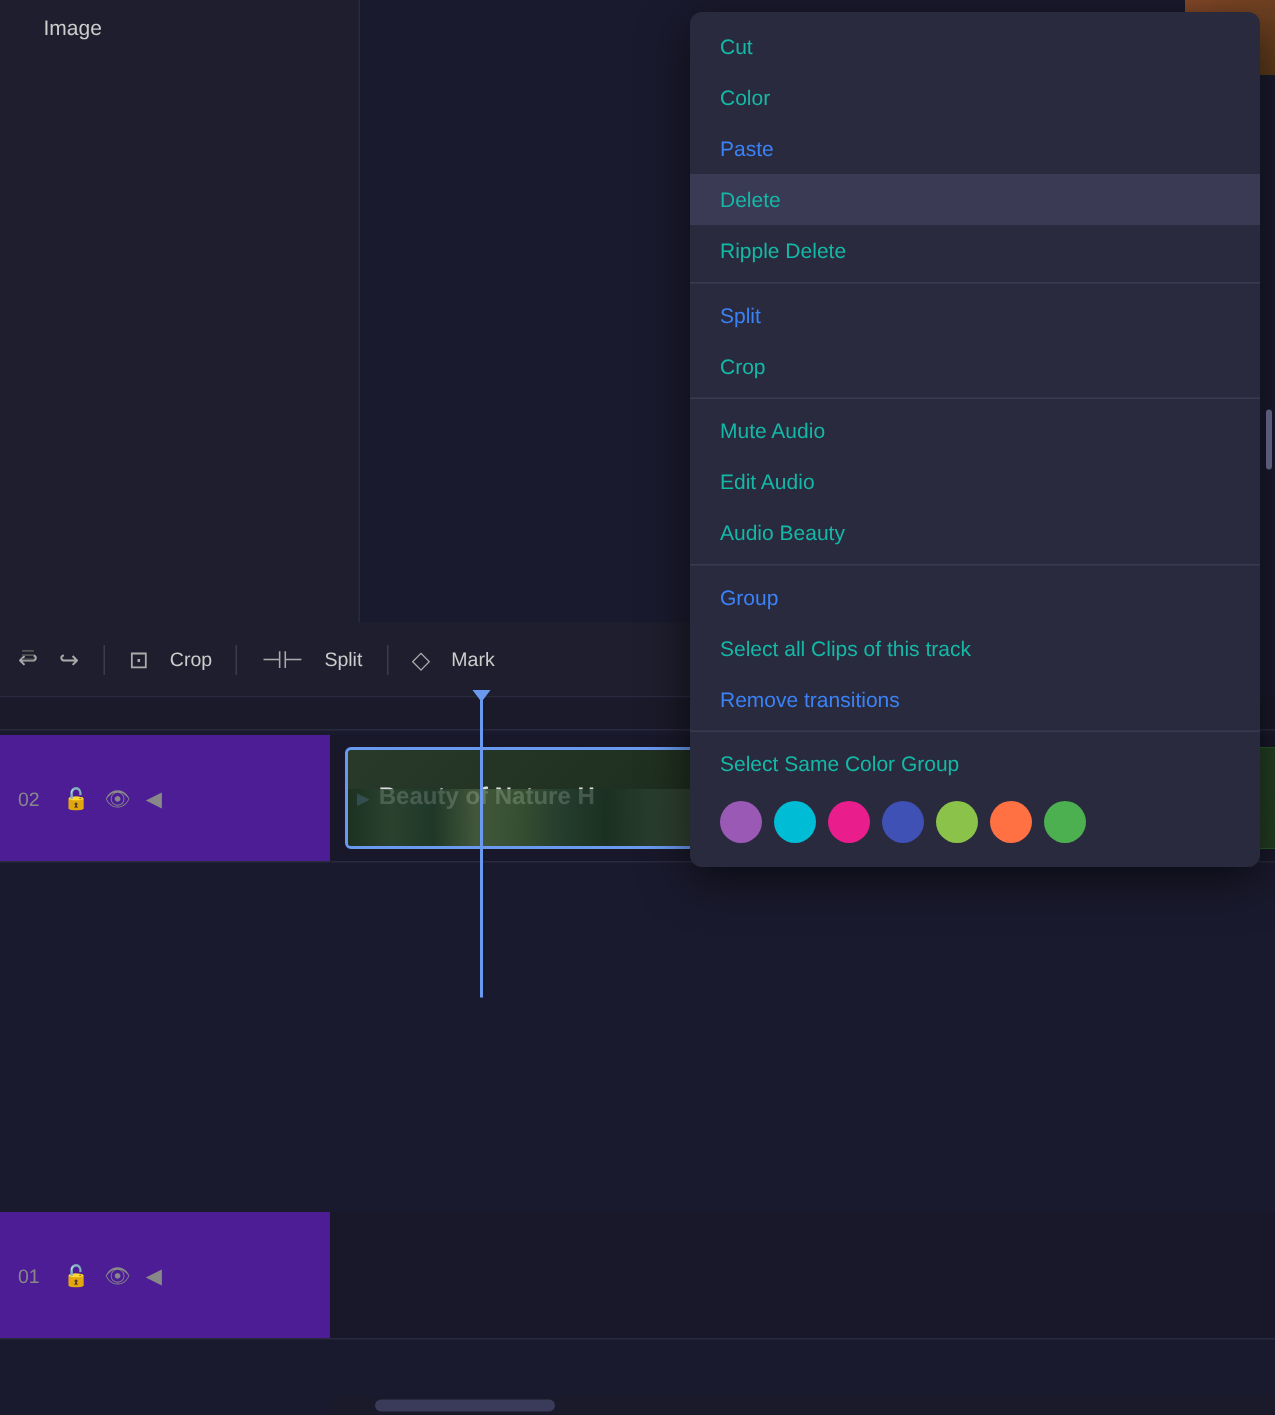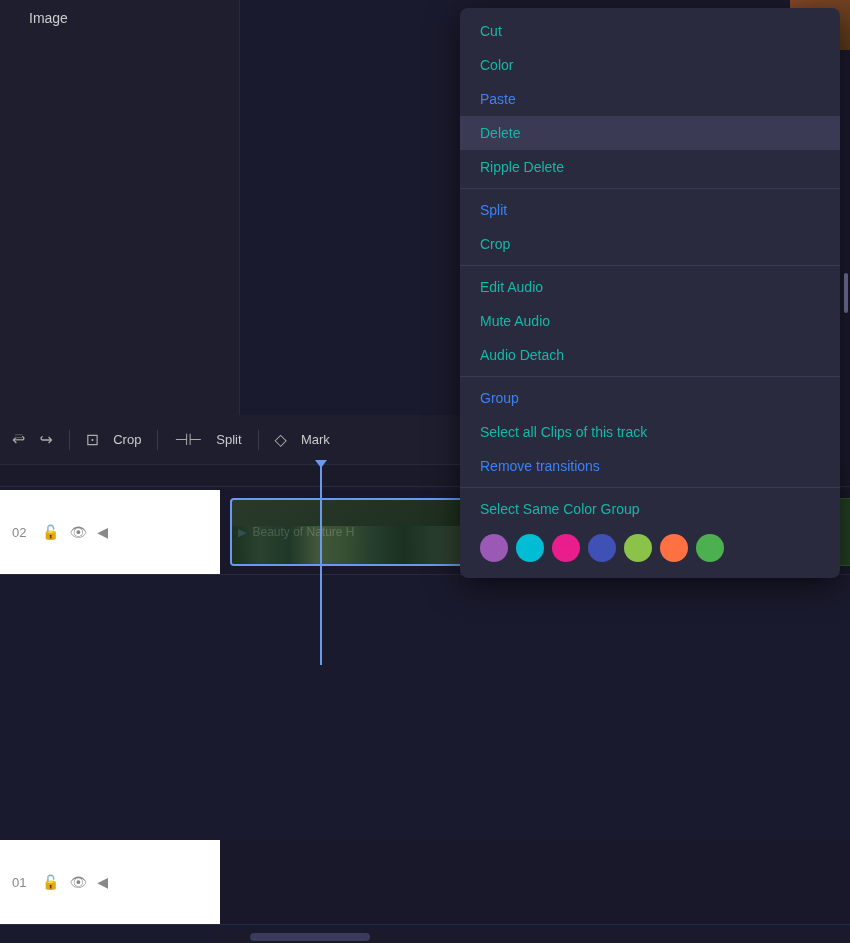--- a/index.html
+++ b/index.html
@@ -90,26 +90,26 @@
     .track-row {
       position: absolute;
       left: 0;
       width: 850px;
       height: 85px;
       background: #18182a;
       border-bottom: 1px solid #2a2a3e;
       display: flex;
     }
     .track-row-02 { top: 490px; }
-    .track-row-01 { top: 840px; }
+    .track-row-01 { top: 808px; }
 
     .track-controls {
       width: 220px;
       height: 100%;
-      background: #ffffff;
+      background: #4c1d95;
       display: flex;
       align-items: center;
       padding: 0 12px;
       gap: 10px;
       flex-shrink: 0;
     }
     .track-num {
       color: #888;
       font-size: 13px;
       width: 20px;
@@ -141,22 +141,22 @@
       align-items: center;
     }
     .clip-icon {
       color: #8af;
       font-size: 11px;
       padding: 0 6px;
       flex-shrink: 0;
     }
     .clip-title {
       color: #ddd;
-      font-size: 12px;
-      font-weight: 400;
+      font-size: 16px;
+      font-weight: 700;
       white-space: nowrap;
       overflow: hidden;
     }
     .clip-thumbnail {
       position: absolute;
       bottom: 0; left: 0; right: 0;
       height: 38px;
       background: linear-gradient(to right,
         #1a3020 0%, #2a4530 10%, #1e3828 20%,
         #4a6040 30%, #3a5535 40%, #254030 50%,
@@ -414,25 +414,25 @@
   <div class="menu-item">Ripple Delete</div>
 
   <div class="menu-divider"></div>
 
   <div class="menu-item disabled">Split</div>
 
   <div class="menu-item">Crop</div>
 
   <div class="menu-divider"></div>
 
+  <div class="menu-item">Mute Audio</div>
+
   <div class="menu-item">Edit Audio</div>
 
-  <div class="menu-item">Mute Audio</div>
-
-  <div class="menu-item">Audio Detach</div>
+  <div class="menu-item">Audio Beauty</div>
 
   <div class="menu-divider"></div>
 
   <div class="menu-item disabled">Group</div>
 
 
   <div class="menu-item">Select all Clips of this track</div>
 
   <div class="menu-item disabled">Remove transitions</div>
 

